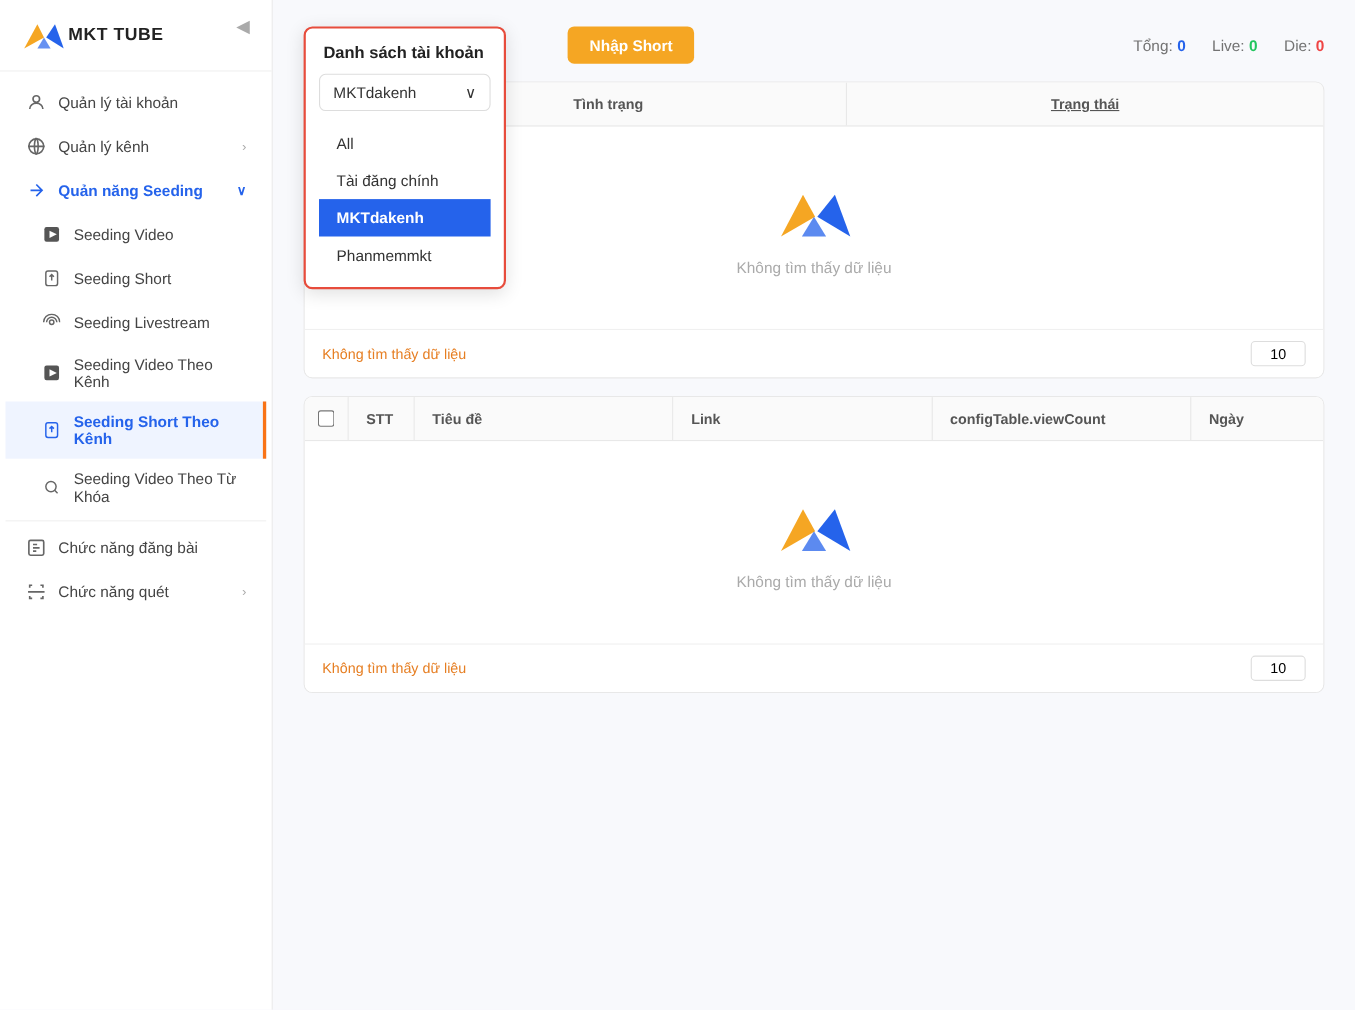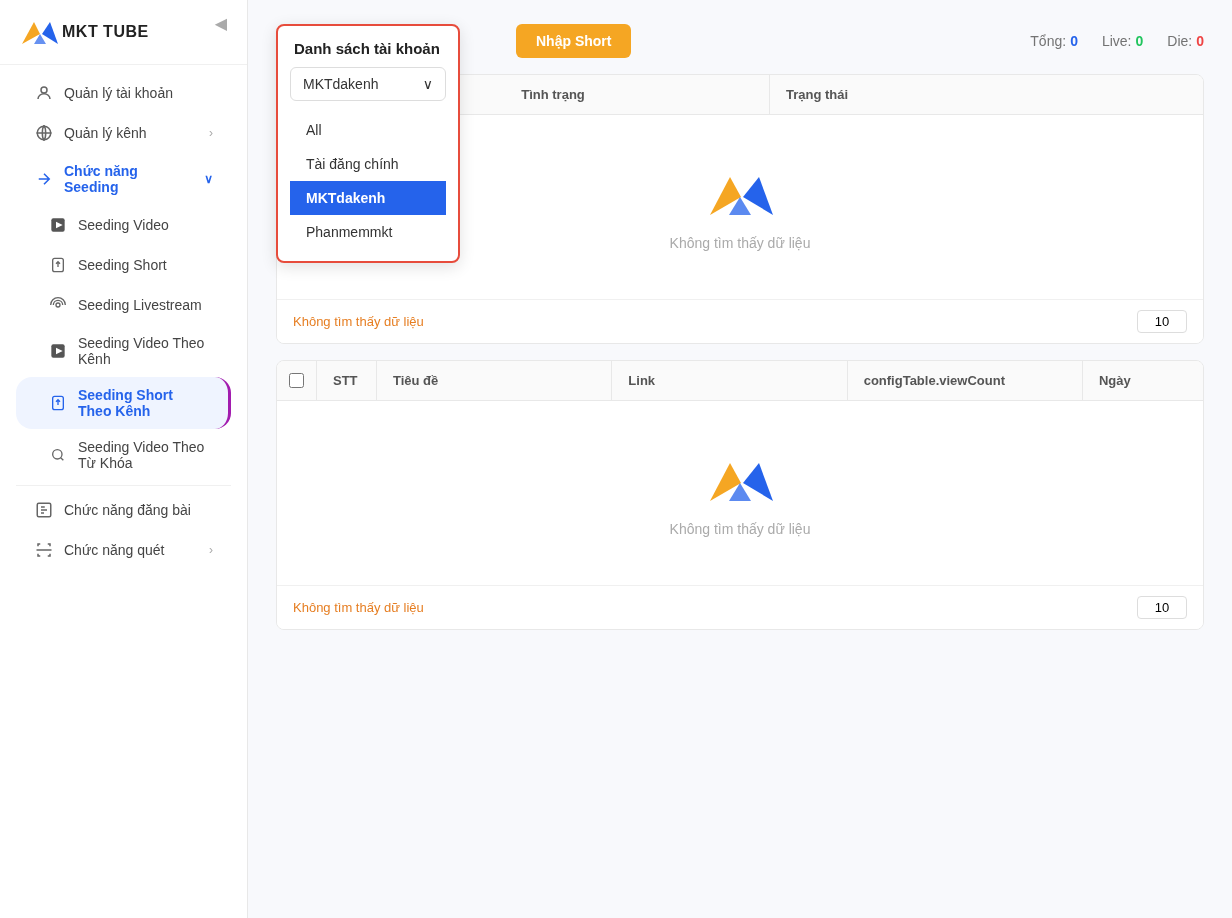--- a/index.html
+++ b/index.html
@@ -27,37 +27,36 @@
       width: 36px; height: 36px;
       position: relative;
     }
     .logo-text {
       font-weight: 800; font-size: 16px; color: #222;
       letter-spacing: 0.5px;
     }
     .sidebar-collapse-btn {
       cursor: pointer; color: #aaa; font-size: 16px;
     }
-    .sidebar-nav { flex: 1; overflow-y: auto; padding: 8px 16px; }
+    .sidebar-nav { flex: 1; overflow-y: auto; padding: 8px 5px; }
     .nav-item {
       display: flex; align-items: center; gap: 10px;
       padding: 10px 18px;
       cursor: pointer; color: #444; font-size: 14px;
       position: relative;
     }
     .nav-item.active { color: #2563eb; font-weight: 600; background: #eff4ff; }
     .nav-item.active-parent { color: #2563eb; }
     .nav-item .nav-icon { width: 20px; height: 20px; display: flex; align-items: center; justify-content: center; flex-shrink: 0; }
     .nav-item .nav-label { flex: 1; }
     .nav-item .nav-arrow { margin-left: auto; color: #aaa; font-size: 12px; }
     .nav-item.sub { padding-left: 32px; }
     .nav-item.sub.active { 
       background: #eff4ff; 
-      border-right: 3px solid #a21caf;
-      border-radius: 16px;
+      border-right: 3px solid #f97316;
     }
     .nav-section-divider { height: 1px; background: #f0f0f0; margin: 4px 0; }
 
     
     .main {
       flex: 1;
       display: flex;
       flex-direction: column;
       height: 100%;
       overflow: hidden;
@@ -240,21 +239,21 @@
       <span class="nav-label">Quản lý kênh</span>
       <span class="nav-arrow">›</span>
     </div>
 
     <div class="nav-item active-parent" style="color:#2563eb;font-weight:600;">
       <span class="nav-icon">
         <svg width="18" height="18" viewBox="0 0 24 24" fill="none" stroke="#2563eb" stroke-width="2">
             <path d="M5 12h14M12 5l7 7-7 7"></path>
           </svg>
       </span>
-      <span class="nav-label">Chức năng Seeding</span>
+      <span class="nav-label">Quản năng Seeding</span>
       <span class="nav-arrow" style="color:#2563eb;">∨</span>
     </div>
 
     <div class="nav-item sub">
       <span class="nav-icon">
         <svg width="16" height="16" viewBox="0 0 24 24" fill="#666">
             <rect x="2" y="2" width="20" height="20" rx="3" fill="#555"></rect>
             <polygon points="9,7 19,12 9,17" fill="#fff"></polygon>
           </svg>
       </span>
@@ -372,21 +371,21 @@
           <span class="stat-label">Die:</span>
           <span class="stat-value red">0</span>
         </div>
       </div>
     </div>
 
     <div class="section-card">
       <div class="table-header">
         <div class="th" style="grid-column:1;"></div>
         <div class="th" style="text-align:center;">Tình trạng</div>
-        <div class="th" style="text-align:left;">Trạng thái</div>
+        <div class="th" style="text-align:center;text-decoration:underline;">Trạng thái</div>
       </div>
       <div class="empty-state">
         <div class="empty-logo">
           <svg width="70" height="60" viewBox="0 0 70 60">
             <polygon points="5,52 25,14 36,34" fill="#f5a623"></polygon>
             <polygon points="38,34 54,14 68,52" fill="#2563eb"></polygon>
             <polygon points="24,52 35,34 46,52" fill="#2563eb" opacity="0.75"></polygon>
           </svg>
         </div>
         <span class="empty-text">Không tìm thấy dữ liệu</span>

